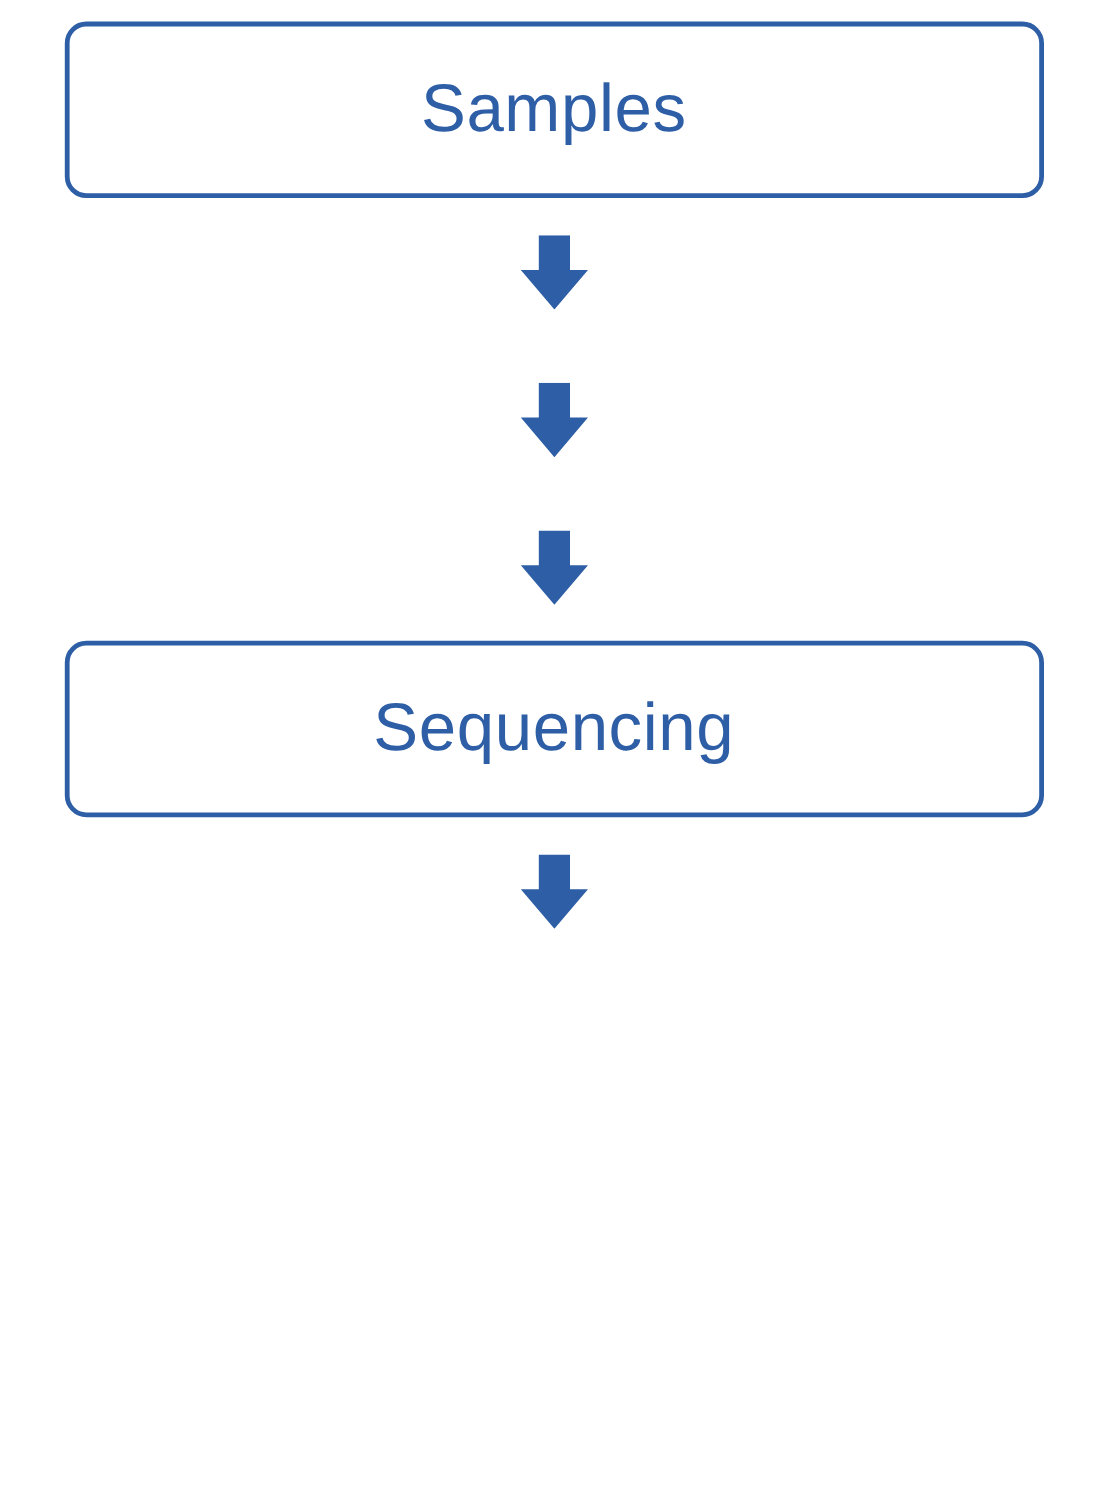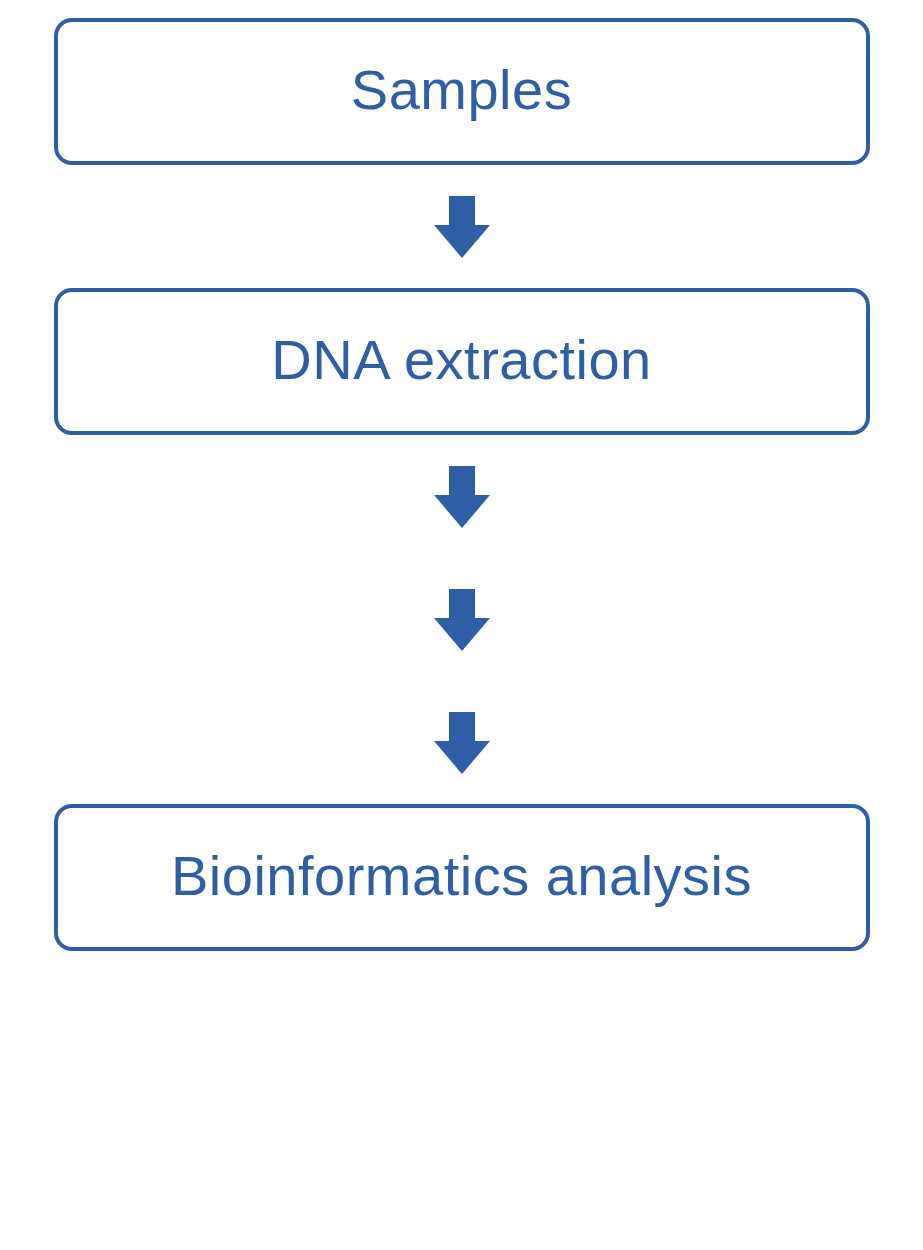--- a/index.html
+++ b/index.html
@@ -61,41 +61,38 @@
   <div class="flow-box">
     <span class="label">Samples</span>
   </div>
 
   <div class="connector">
     <svg class="arrow-down" viewBox="0 0 56 62" xmlns="http://www.w3.org/2000/svg">
       <polygon fill="currentColor" points="15,0 41,0 41,29 56,29 28,62 0,29 15,29"></polygon>
     </svg>
   </div>
 
-  <div class="flow-box">
-    <span class="label">DNA extraction</span>
-  </div>
-
-  <div class="connector">
-    <svg class="arrow-down" viewBox="0 0 56 62" xmlns="http://www.w3.org/2000/svg">
-      <polygon fill="currentColor" points="15,0 41,0 41,29 56,29 28,62 0,29 15,29"></polygon>
-    </svg>
-  </div>
-
 
   <div class="connector">
     <svg class="arrow-down" viewBox="0 0 56 62" xmlns="http://www.w3.org/2000/svg">
       <polygon fill="currentColor" points="15,0 41,0 41,29 56,29 28,62 0,29 15,29"></polygon>
     </svg>
   </div>
 
 
   <div class="connector">
     <svg class="arrow-down" viewBox="0 0 56 62" xmlns="http://www.w3.org/2000/svg">
       <polygon fill="currentColor" points="15,0 41,0 41,29 56,29 28,62 0,29 15,29"></polygon>
     </svg>
   </div>
 
   <div class="flow-box">
-    <span class="label">Bioinformatics analysis</span>
+    <span class="label">Sequencing</span>
   </div>
+
+  <div class="connector">
+    <svg class="arrow-down" viewBox="0 0 56 62" xmlns="http://www.w3.org/2000/svg">
+      <polygon fill="currentColor" points="15,0 41,0 41,29 56,29 28,62 0,29 15,29"></polygon>
+    </svg>
+  </div>
+
 
 </div>
 
 </body></html>

